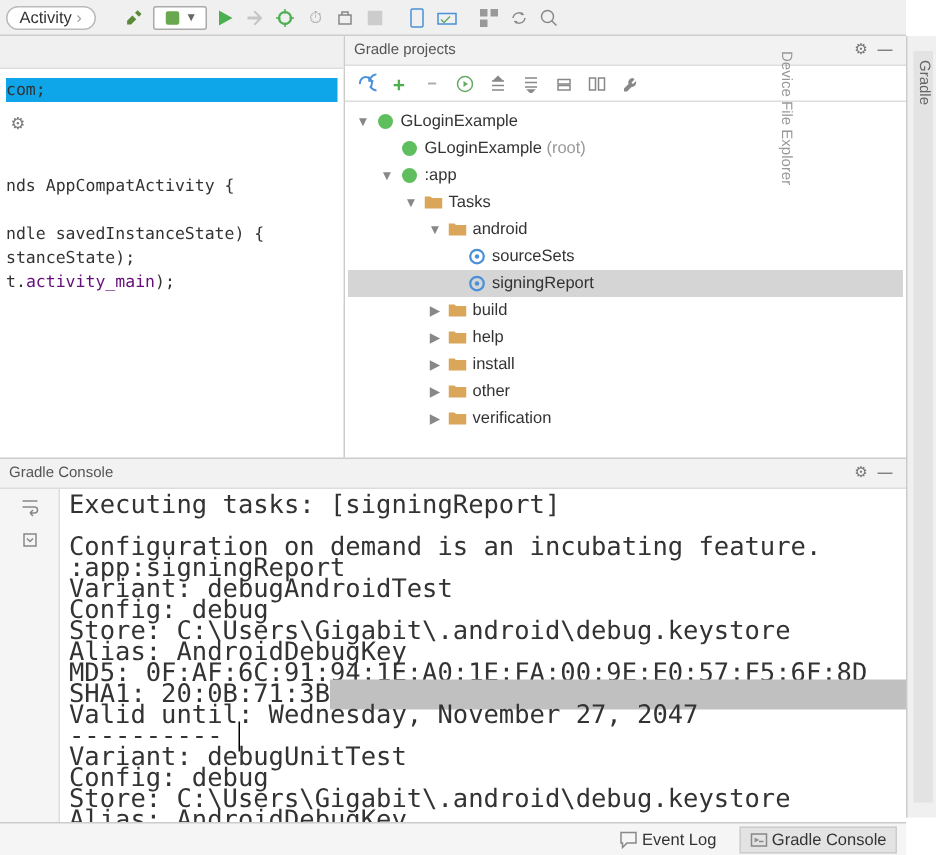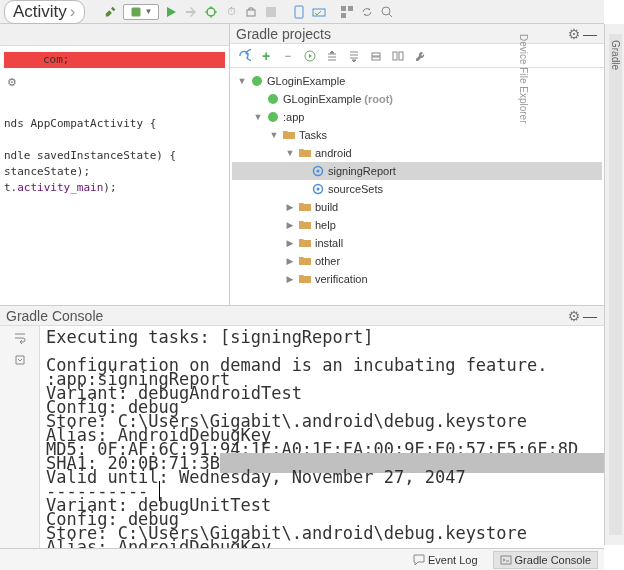--- a/index.html
+++ b/index.html
@@ -19,21 +19,21 @@
   display: flex;
   align-items: center;
   padding: 0 4px;
   gap: 4px;
 }
 .breadcrumb-pill {
   background: #fff;
   border: 1px solid #bbb;
   border-radius: 10px;
   padding: 1px 8px;
-  font-size: 17px;
+  font-size: 11px;
   display: flex;
   align-items: center;
   gap: 3px;
 }
 .run-config {
   display: flex;
   align-items: center;
   background: #fff;
   border: 1px solid #aaa;
   padding: 1px 6px;
@@ -60,30 +60,30 @@
   font-family: "Consolas", monospace;
   font-size: 11px;
   padding: 6px 4px;
   line-height: 16px;
   white-space: pre;
   color: #333;
   background: #fff;
 }
 .kw { color: #000080; font-weight: bold; }
 .param { color: #660e7a; }
-.hl-line { background: #ef4444; display: block; padding-left: 39px; }
+.hl-line { background: #0ea5e9; display: block; }
 .gradle-pane { flex: 1; display: flex; flex-direction: column; }
 .panel-header {
   height: 20px;
   background: #f2f2f2;
   border-bottom: 1px solid #ddd;
   display: flex;
   align-items: center;
   padding: 0 6px;
-  font-size: 14px;
+  font-size: 10px;
   color: #555;
   justify-content: space-between;
 }
 .gradle-toolbar {
   height: 24px;
   border-bottom: 1px solid #ddd;
   display: flex;
   align-items: center;
   padding: 0 6px;
   gap: 6px;
@@ -98,21 +98,21 @@
   display: flex;
   align-items: center;
   height: 18px;
   gap: 3px;
   cursor: pointer;
 }
 .tree-row.selected { background: #d5d5d5; }
 .indent { display: inline-block; }
 .arrow { width: 10px; color: #888; font-size: 9px; text-align:center; }
 .node-icon { width:14px; height:14px; display:inline-flex; align-items:center; justify-content:center; }
-.muted { color: #999; font-weight: bold; }
+.muted { color: #999; }
 .console-panel {
   border-top: 1px solid #ccc;
   height: 243px;
   display: flex;
   flex-direction: column;
 }
 .console-body-wrap { display:flex; flex:1; overflow:hidden; }
 .console-side {
   width: 40px;
   background: #f5f5f5;
@@ -362,39 +362,39 @@
       <div class="tree-row">
             <span class="indent" style="width:50px"></span>
             <span class="arrow">▼</span>
             <span class="node-icon">
               <svg width="12" height="10">
                 <path d="M0 1h4l1 1h7v7H0z" fill="#d9a65a"></path>
               </svg>
             </span>
             <span>android</span>
           </div>
-      <div class="tree-row selected">
+      <div class="tree-row">
             <span class="indent" style="width:76px"></span>
             <span class="node-icon">
               <svg width="12" height="12">
                 <circle cx="6" cy="6" r="4.5" fill="none" stroke="#4a90d9" stroke-width="1.5"></circle>
                 <circle cx="6" cy="6" r="1.5" fill="#4a90d9"></circle>
               </svg>
             </span>
-            <span>signingReport</span>
-          </div>
-      <div class="tree-row">
+            <span>sourceSets</span>
+          </div>
+      <div class="tree-row selected">
             <span class="indent" style="width:76px"></span>
             <span class="node-icon">
               <svg width="12" height="12">
                 <circle cx="6" cy="6" r="4.5" fill="none" stroke="#4a90d9" stroke-width="1.5"></circle>
                 <circle cx="6" cy="6" r="1.5" fill="#4a90d9"></circle>
               </svg>
             </span>
-            <span>sourceSets</span>
+            <span>signingReport</span>
           </div>
       <div class="tree-row">
             <span class="indent" style="width:50px"></span>
             <span class="arrow">▶</span>
             <span class="node-icon">
               <svg width="12" height="10">
                 <path d="M0 1h4l1 1h7v7H0z" fill="#d9a65a"></path>
               </svg>
             </span>
             <span>build</span>

